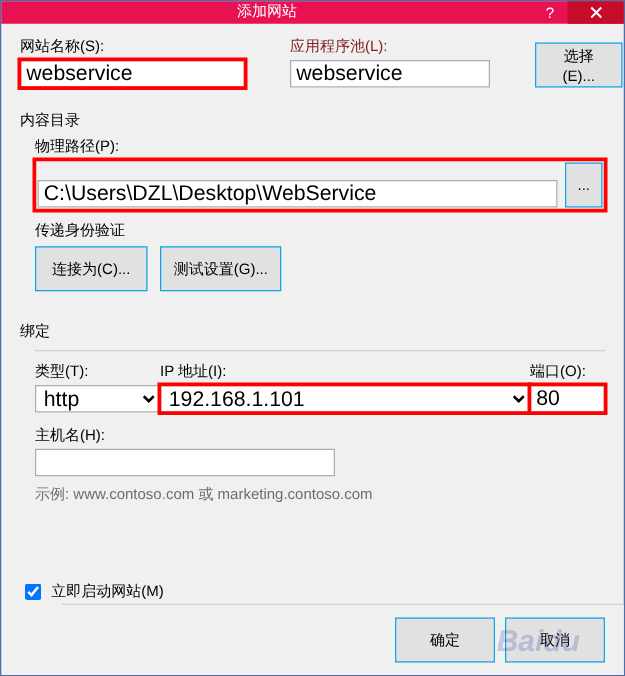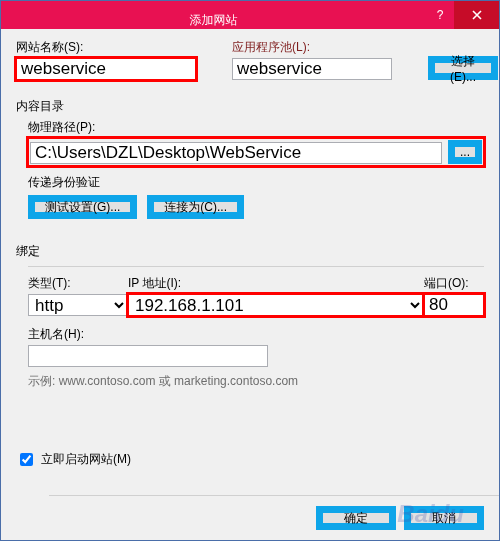--- a/index.html
+++ b/index.html
@@ -1,27 +1,27 @@
 <!DOCTYPE html>
 <html><head>
 <meta charset="utf-8">
 <style>
   * { box-sizing: border-box; font-family: "Microsoft YaHei", "Segoe UI", sans-serif; }
   body { margin: 0; background: #fff; width: 500px; height: 541px; overflow: hidden; font-size: 12px; color: #000; }
   .window { width: 500px; height: 541px; border: 1px solid #4a6ea9; display: flex; flex-direction: column; background: #f0f0f0; }
-  .titlebar { height: 28px; background: #e81152; color: #fff; display: flex; align-items: flex-end; position: relative; }
+  .titlebar { height: 28px; background: #e81152; color: #fff; display: flex; align-items: flex-start; position: relative; }
   .titlebar .title { flex: 1; text-align: center; font-size: 12px; }
   .titlebar .btns { display: flex; height: 100%; }
   .titlebar .btn { width: 28px; display: flex; align-items: center; justify-content: center; color: #fff; }
   .titlebar .btn.close { background: #c60c28; width: 45px; }
   .content { flex: 1; padding: 10px 15px 0 15px; display: flex; flex-direction: column; }
   .row { display: flex; align-items: center; margin-bottom: 6px; }
   .lbl { font-size: 12px; margin-bottom: 2px; }
   .ipt { height: 22px; border: 1px solid #abadb3; background: #fff; padding: 0 4px; font-size: 17px; }
-  .btn-std { height: 24px; border: 7px solid #0ea5e9; background: #e1e1e1; padding: 0 10px; font-size: 12px; display: inline-flex; align-items: center; justify-content: center; min-width: 70px; }
+  .btn-std { height: 36px; border: 1px solid #0ea5e9; background: #e1e1e1; padding: 0 10px; font-size: 12px; display: inline-flex; align-items: center; justify-content: center; min-width: 70px; }
   .btn-small { width: 30px; min-width: 30px; }
   .section-title { font-size: 12px; margin: 6px 0 4px 0; }
   .fieldset { border-top: 1px solid #d0d0d0; padding-top: 8px; margin-top: 2px; }
   .indent { margin-left: 12px; }
   .hl-red { outline: 3px solid #ff0000; outline-offset: -1px; }
   select.ipt { padding: 0 2px; }
   .example { color: #6d6d6d; margin-top: 6px; }
   .footer { border-top: 1px solid #d0d0d0; padding: 10px 15px; display: flex; justify-content: flex-end; gap: 8px; background: #f0f0f0; position: relative; margin-left: 48px; }
   .checkbox-row { display: flex; align-items: center; gap: 5px; margin-top: 60px; }
   .watermark { position: absolute; right: 35px; bottom: 12px; color: rgba(60,80,170,0.25); font-size: 24px; font-style: italic; font-weight: bold; pointer-events: none; }
@@ -60,22 +60,22 @@
 
     <div class="section-title" style="margin-top:12px;">内容目录</div>
     <div class="indent">
       <div class="lbl">物理路径(P):</div>
       <div class="row hl-red" style="gap:6px; padding:2px;align-items:flex-end;">
         <input class="ipt" style="flex: 1 1 0%;" value="C:\Users\DZL\Desktop\WebService">
         <button class="btn-std btn-small">...</button>
       </div>
       <div class="lbl" style="margin-top:8px;">传递身份验证</div>
       <div class="row" style="gap:10px; margin-top:4px;">
+        <button class="btn-std" style="min-width:90px;">连接为(C)...</button>
         <button class="btn-std" style="min-width:90px;">测试设置(G)...</button>
-        <button class="btn-std" style="min-width:90px;">连接为(C)...</button>
       </div>
     </div>
 
     <div class="section-title" style="margin-top:18px;">绑定</div>
     <div class="fieldset indent">
       <div class="row" style="gap:0; align-items:flex-end;">
         <div style="flex:0 0 100px;">
           <div class="lbl">类型(T):</div>
           <select class="ipt" style="width:100%;">
             <option>http</option>

